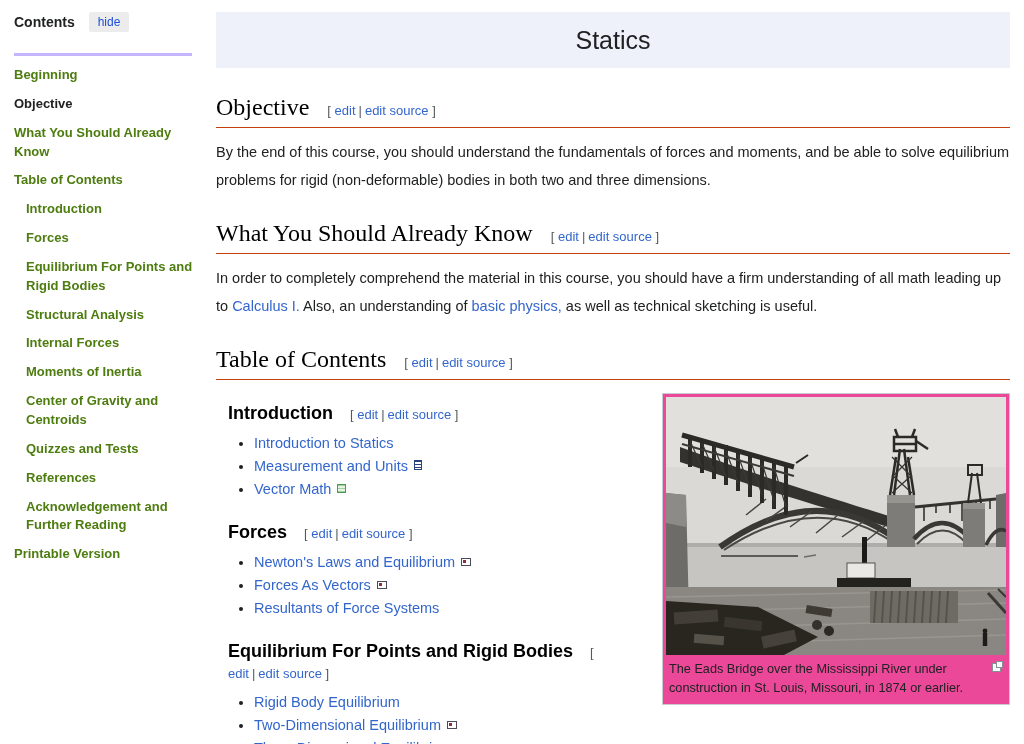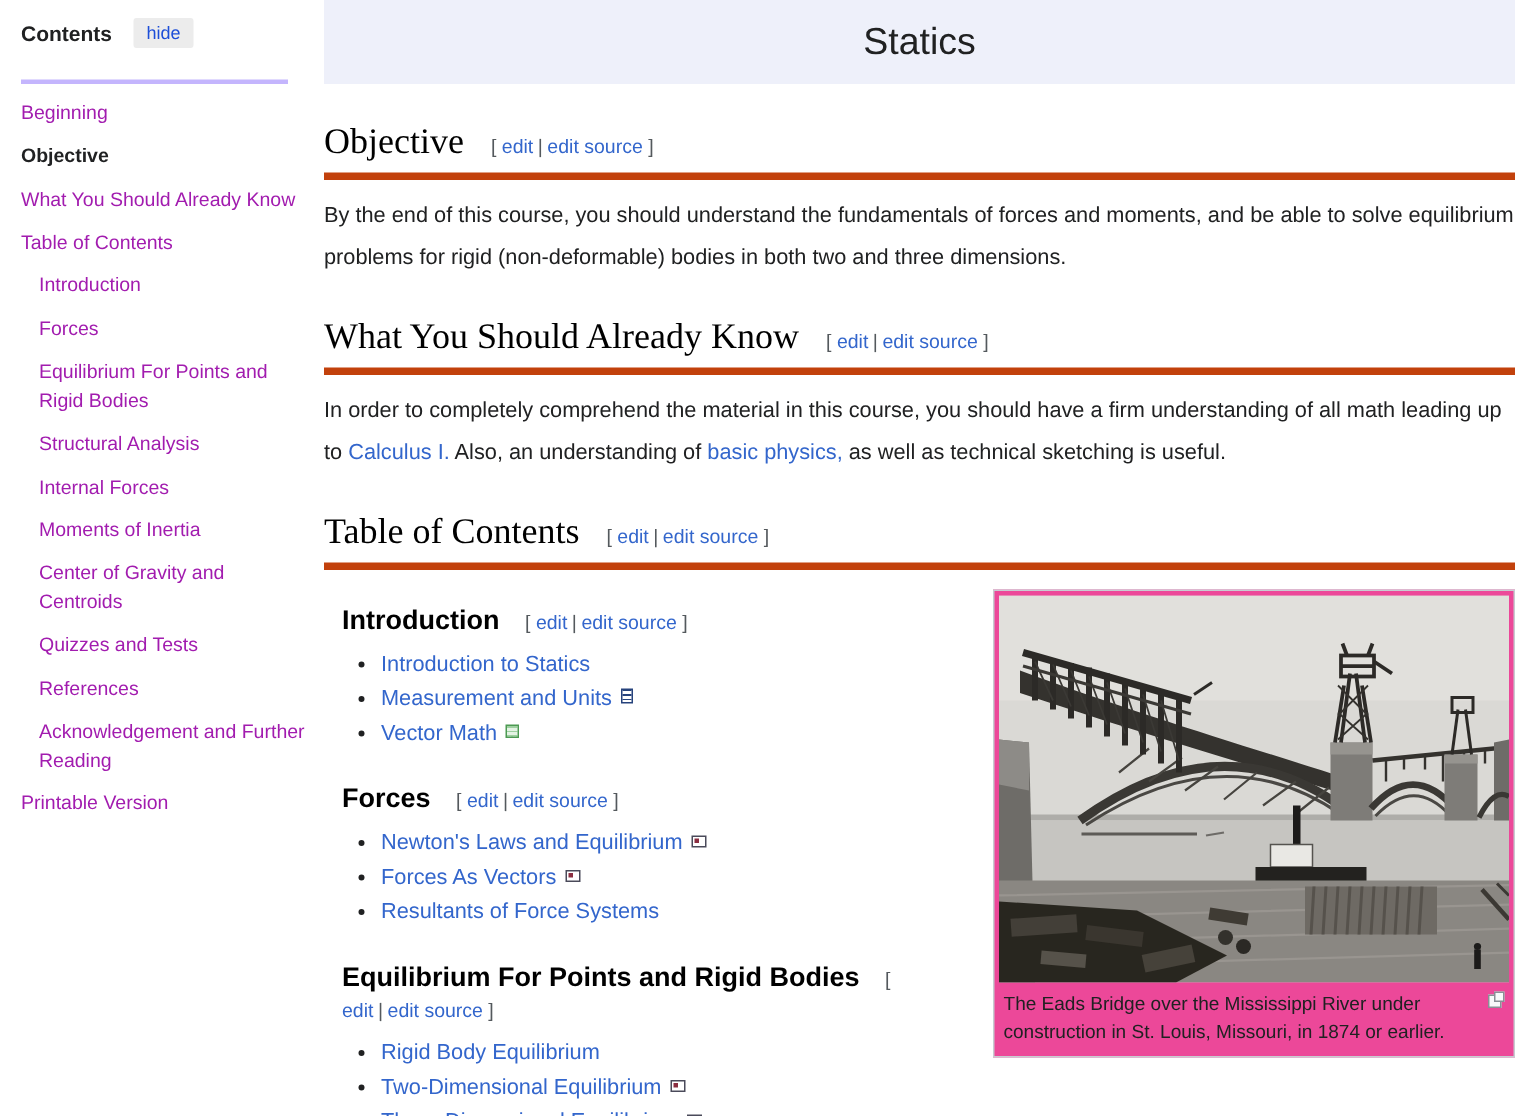--- a/index.html
+++ b/index.html
@@ -7,29 +7,29 @@
     width:1024px;height:744px;position:relative;overflow:hidden;
     background:#fff;color:#202122;
     font-family:"Liberation Sans",sans-serif;
   }
   
   .sidebar{position:absolute;left:0;top:0;width:206px;padding:12px 0 0 14px;box-sizing:border-box;font-size:13px;}
   .sidebar-header{display:flex;align-items:center;gap:14px;padding-bottom:21px;border-bottom:3px solid #c4b5fd;width:178px;}
   .contents-title{font-weight:bold;font-size:14px;color:#202122;}
   .hide-btn{background:#ececec;border:0;border-radius:2px;padding:3px 9px;font-size:12px;color:#1d4ed8;font-family:"Liberation Sans",sans-serif;cursor:pointer;}
   .sidebar-nav{margin-top:4px;}
-  .sidebar-nav a{display:block;color:#a21caf;text-decoration:none;line-height:1.45;margin:10px 0;}
+  .sidebar-nav a{display:block;color:#4d7c0f;text-decoration:none;line-height:1.45;margin:10px 0;font-weight:bold;}
   .sidebar-nav a.sub{padding-left:12px;}
   .sidebar-nav a.current{color:#202122;font-weight:bold;}
   
   .content{position:absolute;left:216px;top:0;width:794px;}
-  .banner{margin-top:0;height:56px;background:#eef0fa;display:flex;align-items:center;justify-content:center;}
+  .banner{margin-top:12px;height:56px;background:#eef0fa;display:flex;align-items:center;justify-content:center;}
   .banner h1{margin:0;font-size:25px;font-weight:400;color:#202122;}
   h2.section{font-family:"Liberation Serif",serif;font-weight:400;font-size:24px;color:#000;
-    margin:26px 0 0;padding-bottom:6px;border-bottom:5px solid #c2410c;}
+    margin:26px 0 0;padding-bottom:6px;border-bottom:1px solid #c2410c;}
   h3.sub{font-size:18px;font-weight:700;color:#000;margin:23px 12px 0;}
   .editsection{font-family:"Liberation Sans",sans-serif;font-size:13px;font-weight:400;color:#54595d;margin-left:12px;letter-spacing:0;}
   .editsection a{color:#36c;text-decoration:none;}
   .editsection .brk{color:#54595d;}
   .editsection .sep{margin:0 3px;color:#54595d;}
   p.body{font-size:14.5px;line-height:28px;margin:10px 0 0;}
   p.body a{color:#36c;text-decoration:none;}
   ul.toclist{margin:9px 0 0;padding-left:38px;}
   ul.toclist li{margin:3px 0;font-size:14.5px;line-height:20px;color:#202122;}
   ul.toclist a{color:#36c;text-decoration:none;}

